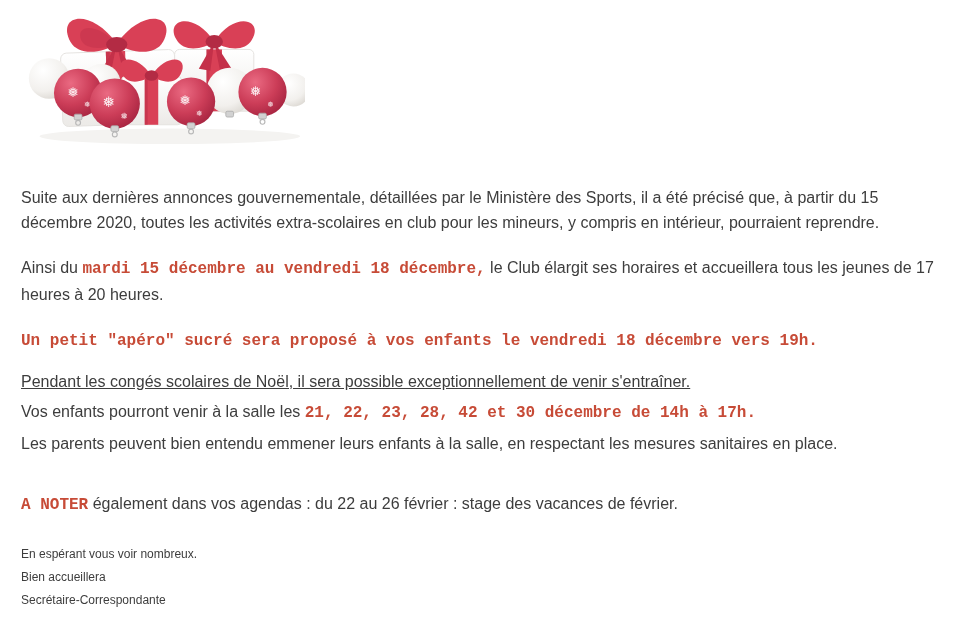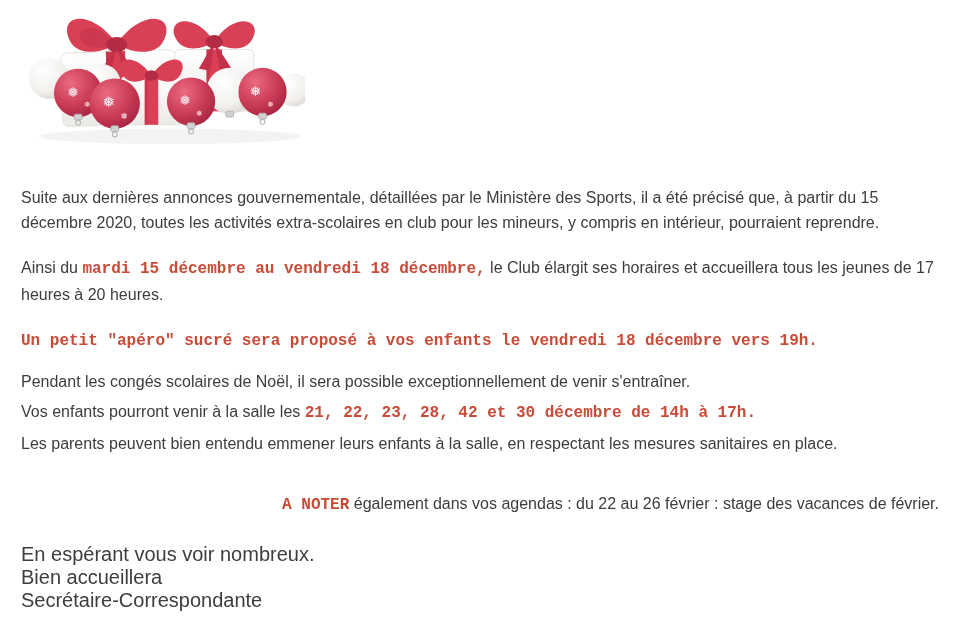--- a/index.html
+++ b/index.html
@@ -27,32 +27,32 @@
   .hero svg { display: block; }
   p.body-par {
     font-size: 16px;
     line-height: 25px;
     margin: 0;
     max-width: 919px;
   }
   .mt-first { margin-top: 33px !important; }
   .mt-par   { margin-top: 20px !important; }
   .mt-line  { margin-top: 5px  !important; }
-  .mt-sub   { margin-top: 15px !important; }
-  .mt-noter { margin-top: 35px !important; text-align: right; }
+  .mt-sub   { margin-top: 15px !important; text-decoration: underline; }
+  .mt-noter { margin-top: 35px !important; }
   .red-bold {
     color: #c74b37;
     font-weight: bold;
     font-family: Liberation Mono, monospace;
   }
   .signature {
     margin-top: 25px;
   }
   .sig-line {
-    font-size: 20px;
+    font-size: 12px;
     line-height: 23px;
   }
 </style>
 </head>
 <body>
 
 <div class="page">
 
   <div class="hero">
     <svg viewBox="0 0 290 155" width="280" height="152">

